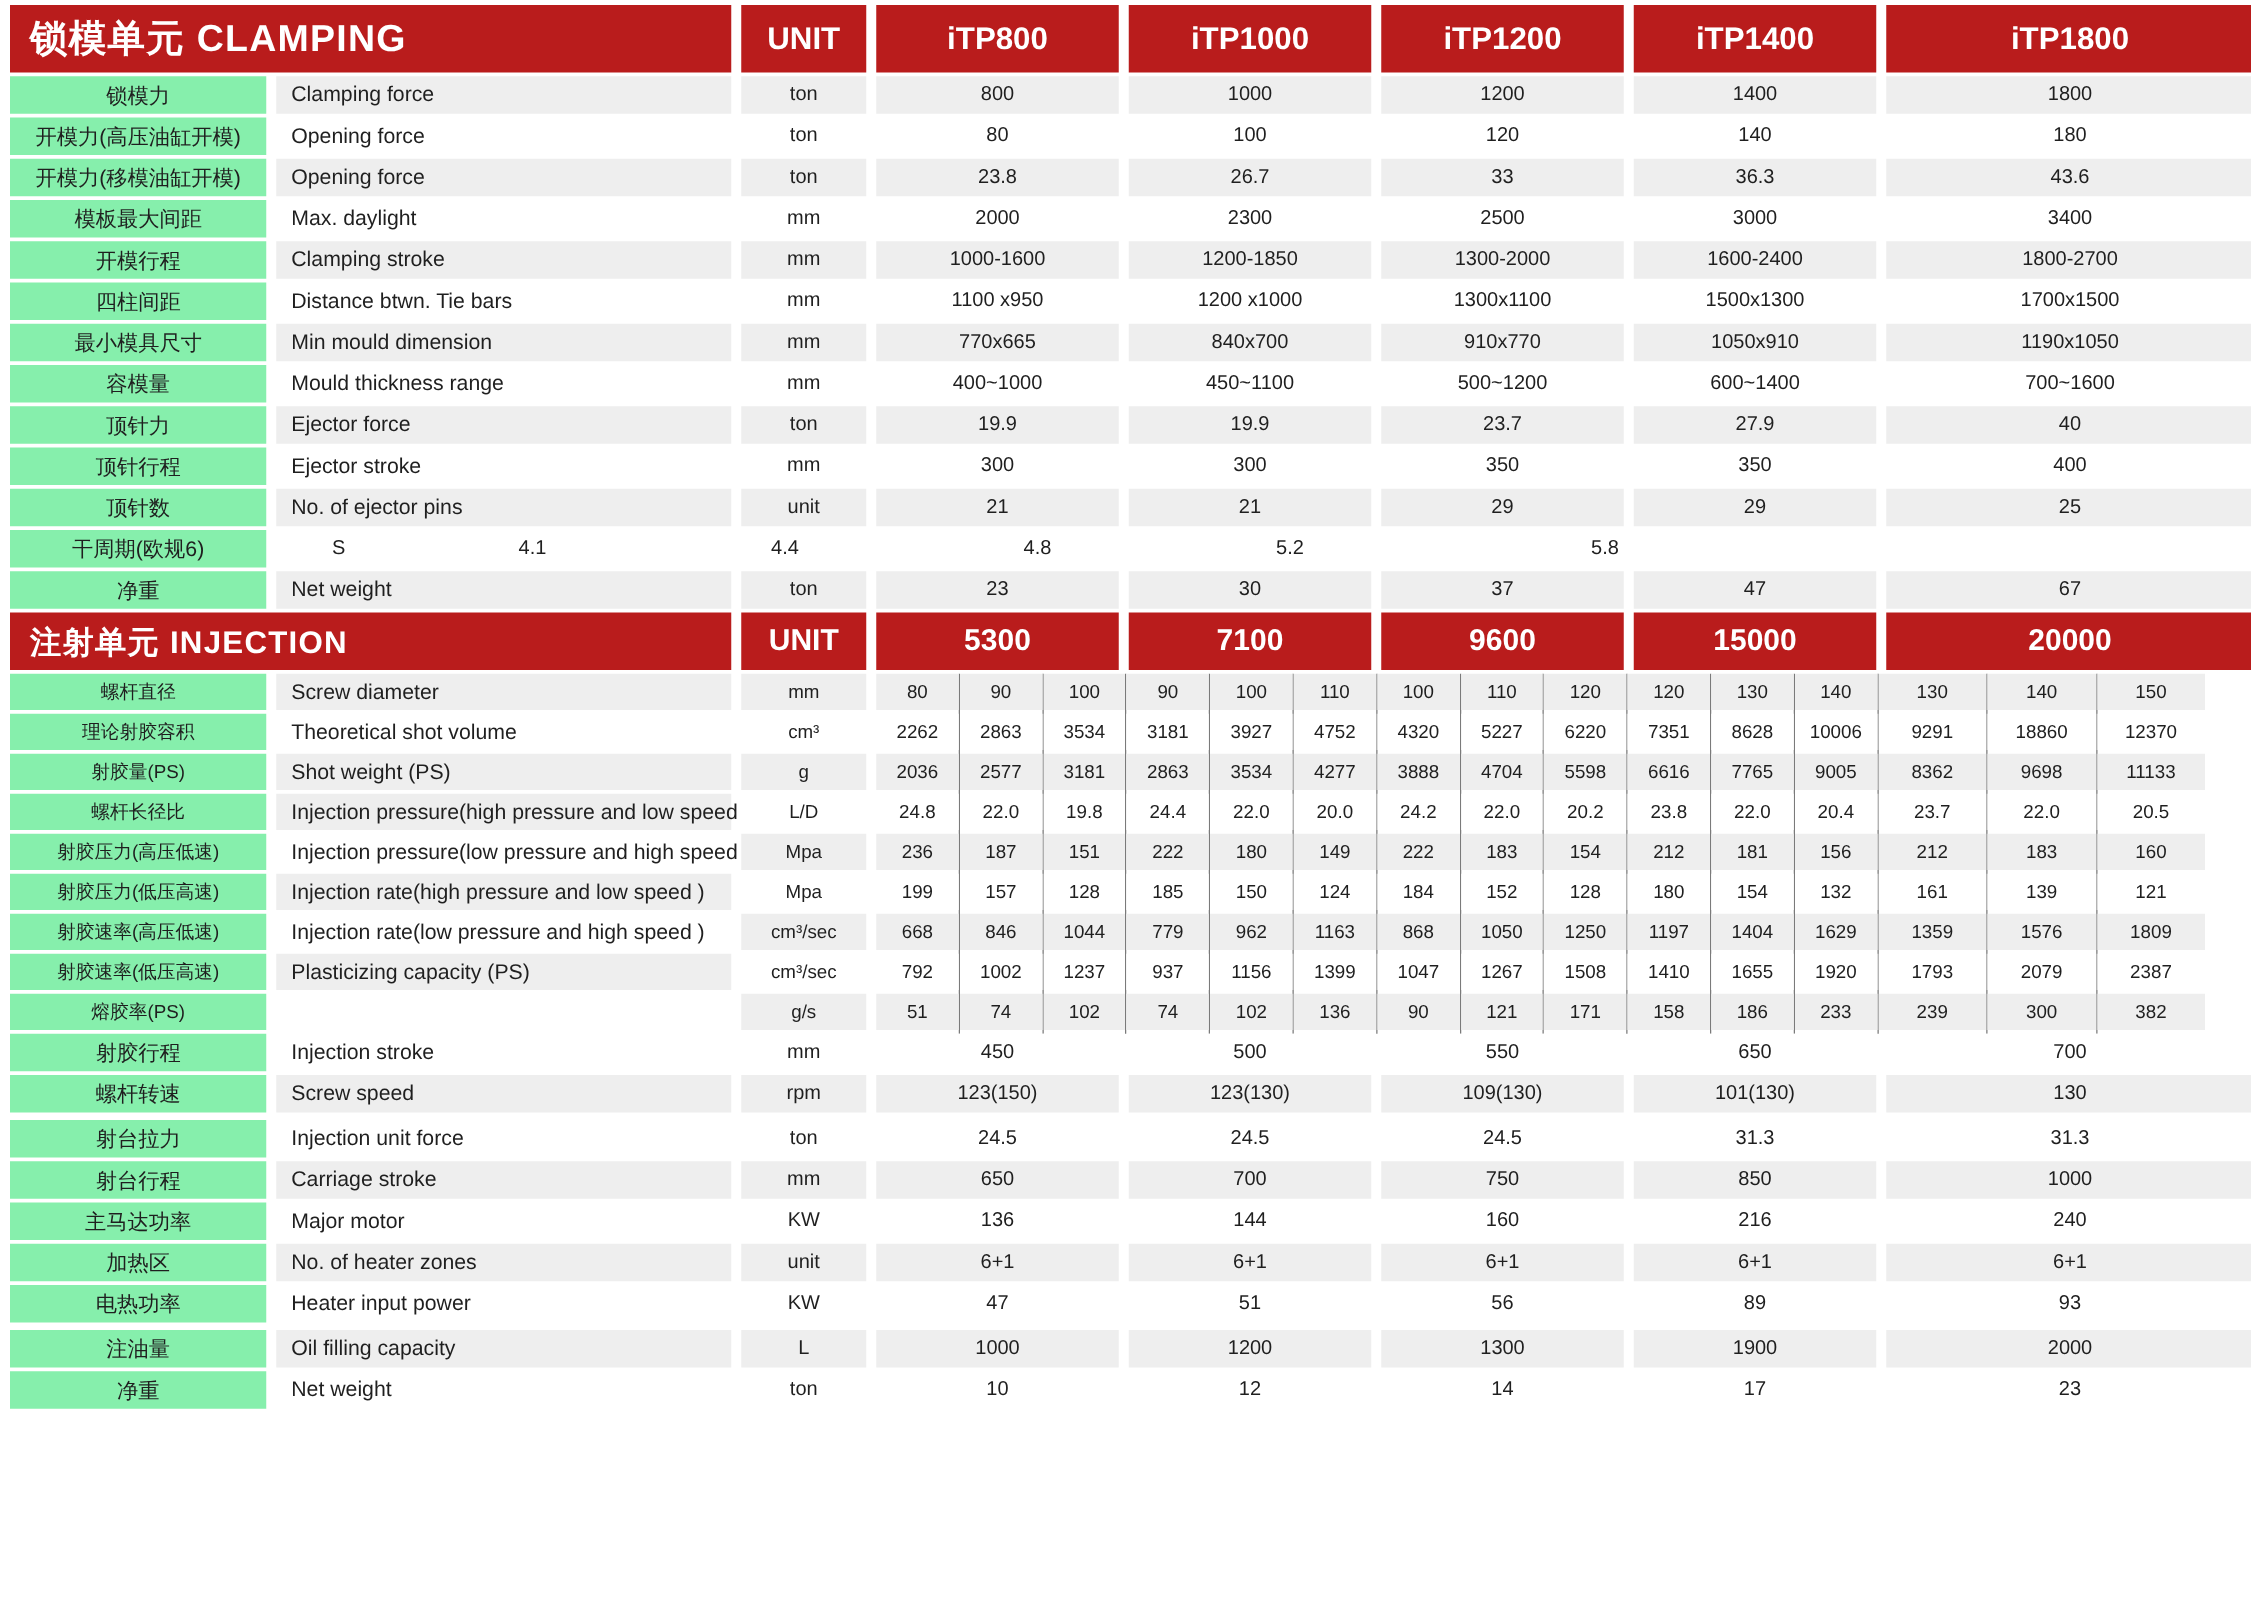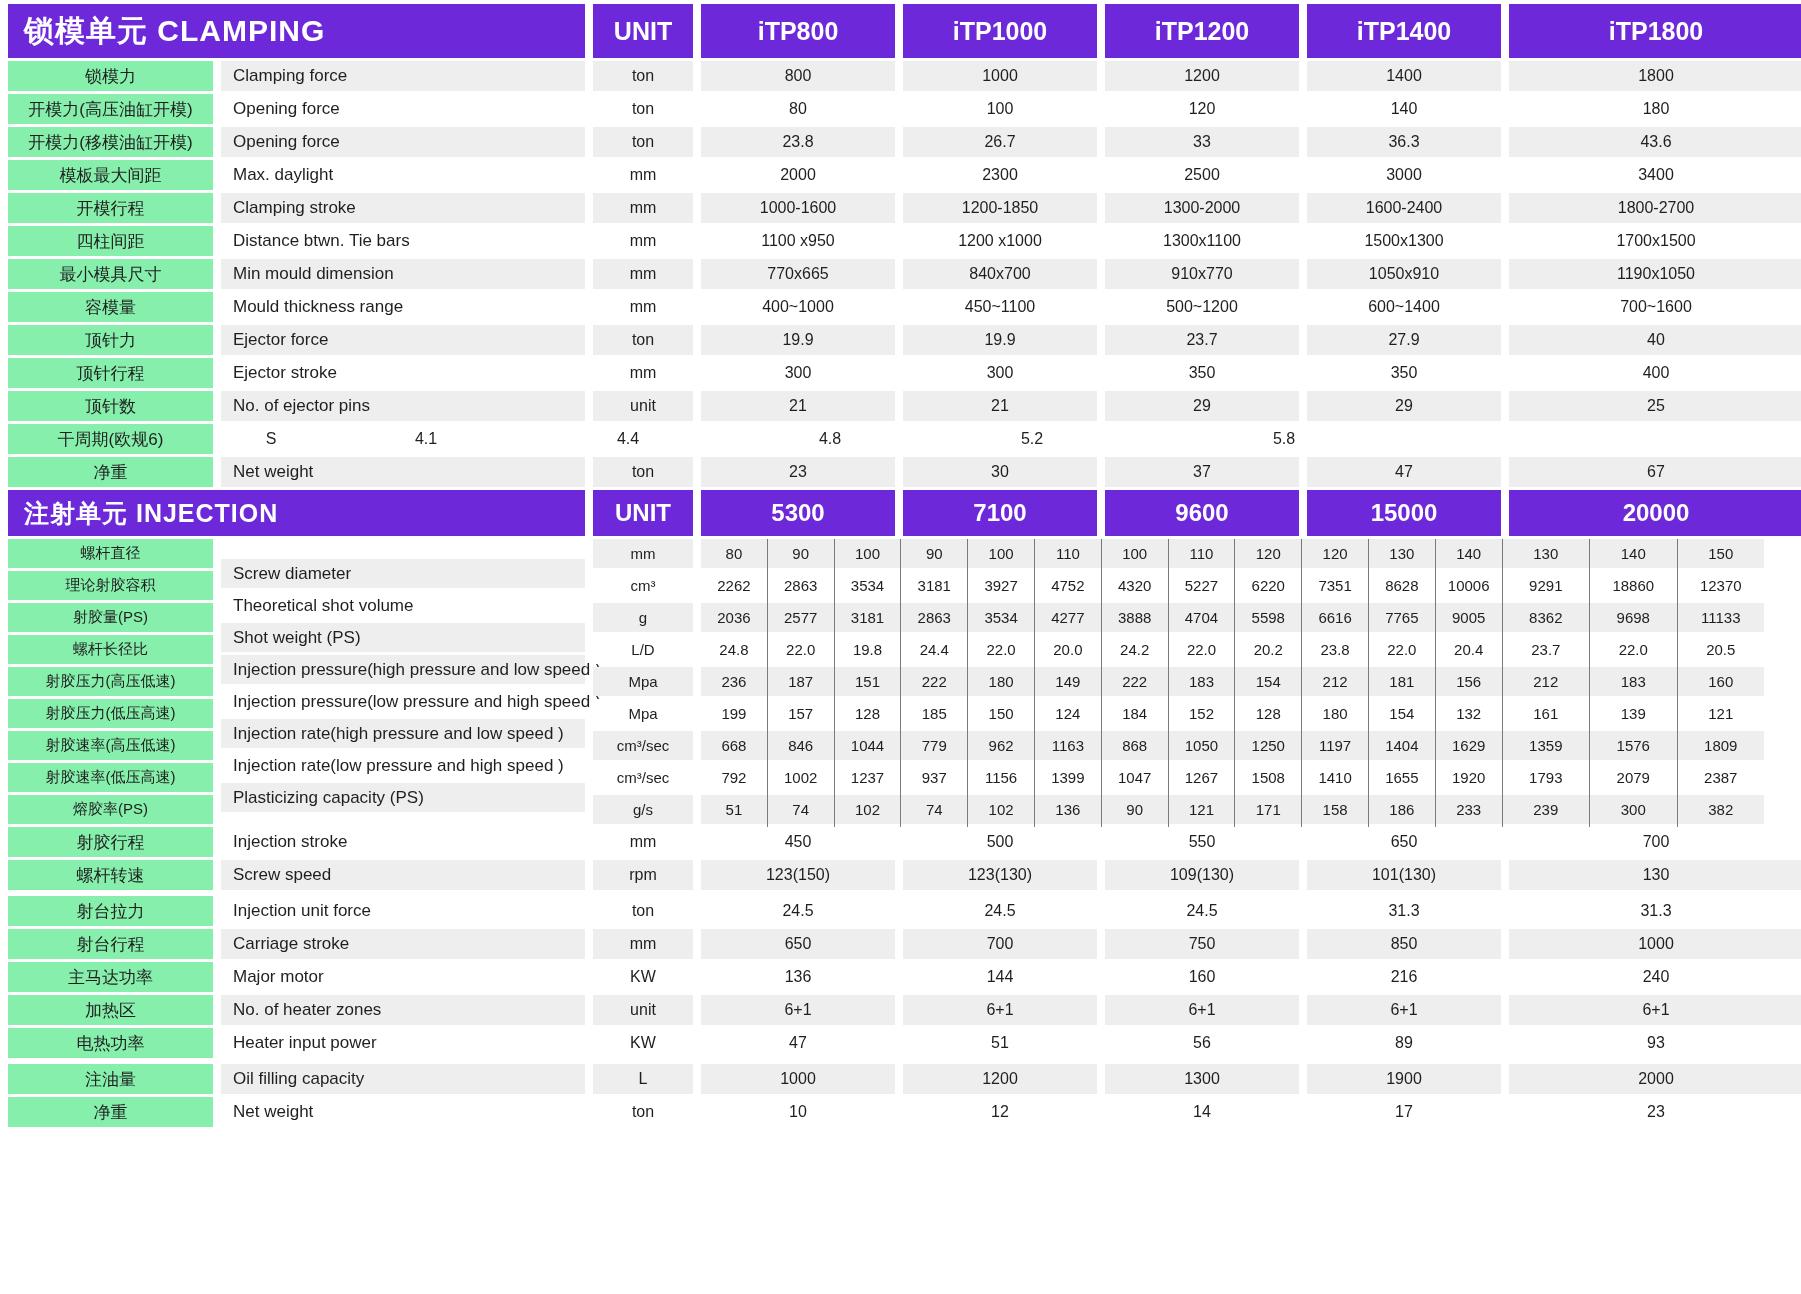--- a/index.html
+++ b/index.html
@@ -8,33 +8,33 @@
   .row{display:flex;gap:8px;margin-bottom:3px;width:1756px;}
   .cell{display:flex;align-items:center;justify-content:center;height:30px;font-size:16px;box-sizing:border-box;flex-shrink:0;white-space:nowrap;}
   .g{background:#EEEEEE;}
   .w{background:#FFFFFF;}
   .lab{background:#86efac;font-size:17px;}
   .c-cn{width:205px;}
   .c-en{width:364px;justify-content:flex-start;padding-left:12px;font-size:17px;}
   .c-unit{width:100px;}
   .c-m{width:194px;}
   .row > .c-m:last-child{width:294px;}
-  .accent{background:#6d28d9;color:#fff;font-weight:bold;}
+  .accent{background:#b91c1c;color:#fff;font-weight:bold;}
   .hdr .cell{height:54px;}
   .hdr.hdr2 .cell{height:46px;}
   .c-title{width:577px;justify-content:flex-start;padding-left:16px;font-size:30px;letter-spacing:1px;}
   .hdr2 .c-title{font-size:25px;}
   .hdr-txt{font-size:25px;}
   .hdr2 .hdr-txt{font-size:24px;}
   .small{font-size:13px;}
   .gap{margin-top:6px;}
   
   .screw{margin-bottom:0;}
   .stack{display:flex;flex-direction:column;flex-shrink:0;}
-  .s-cn{width:205px;text-align:center;} .s-en{width:364px;margin-top:20px;} .s-unit{width:100px;}
+  .s-cn{width:205px;text-align:center;} .s-en{width:364px;} .s-unit{width:100px;}
   .s-en .cell{justify-content:flex-start;padding-left:12px;font-size:17px;}
   .h29{height:29px;margin-bottom:3px;font-size:15px;}
   .band{display:flex;flex:1 1 auto;}
   .bcol{display:flex;flex-direction:column;flex-basis:0;min-width:0;}
   .bcol:not(:last-child){border-right:1px solid #7A7A7A;}
   .bval{font-size:15px;}
 </style>
 </head>
 <body>
 

